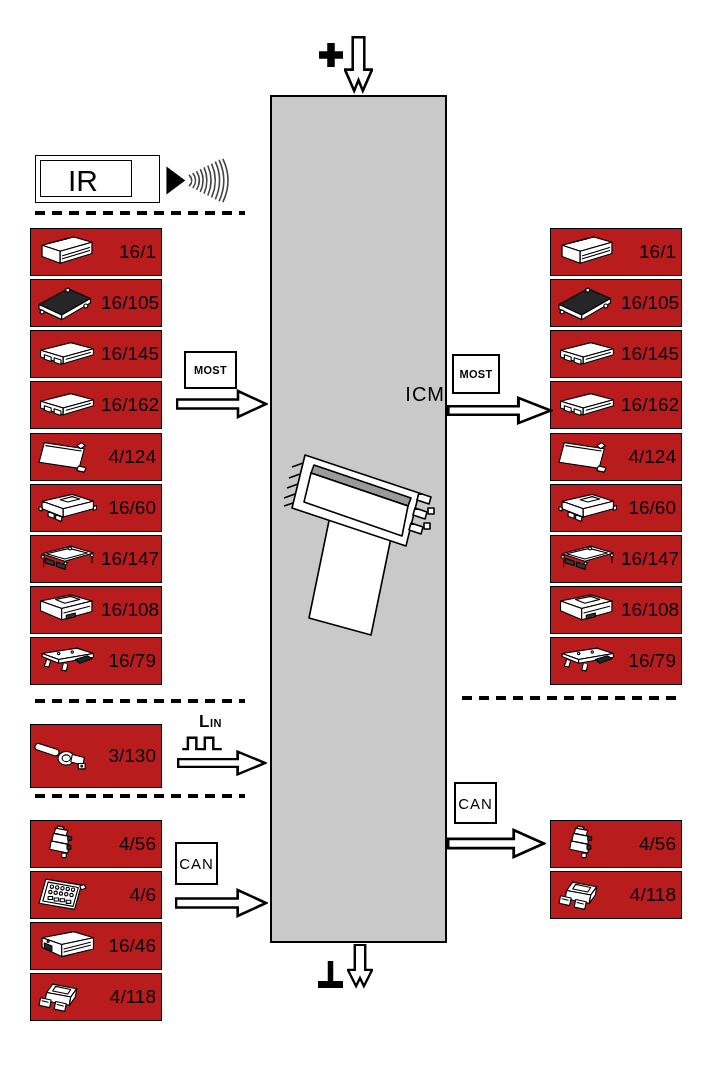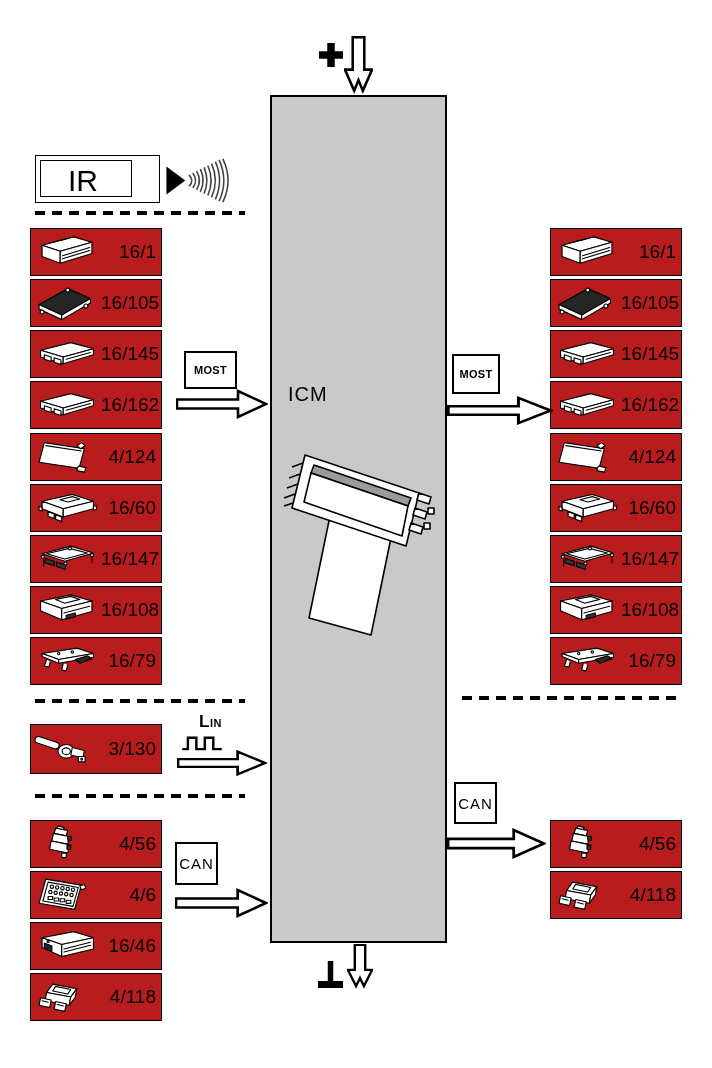--- a/index.html
+++ b/index.html
@@ -2,29 +2,29 @@
 <html><head>
 <meta charset="utf-8">
 <style>
   html,body{margin:0;padding:0;background:#fff;}
   #stage{position:relative;width:712px;height:1068px;background:#fff;overflow:hidden;
          font-family:"Liberation Sans",sans-serif;color:#000;}
 
   
   #center-box{position:absolute;left:270px;top:95px;width:177px;height:848px;
               background:#c9c9c9;border:2px solid #000;box-sizing:border-box;}
-  #icm-label{position:absolute;top:286px;left:16px;width:100%;text-align:left;
+  #icm-label{position:absolute;top:286px;left:0;width:100%;text-align:right;
              font-size:20px;letter-spacing:1px;}
   #icm-art{position:absolute;left:11px;top:316px;}
 
   
   .stack{position:absolute;width:132px;}
   .cbox{position:relative;width:132px;height:48px;margin-bottom:3px;background:#b91c1c;
         border:1.5px solid #000;box-sizing:border-box;display:flex;align-items:center;}
-  .cbox.tall{height:50px;}
+  .cbox.tall{height:64px;}
   .cicon{width:68px;height:42px;flex:0 0 auto;margin-left:2px;}
   .cicon svg{width:100%;height:100%;display:block;}
   .clabel{margin-left:auto;padding-right:5px;font-size:19px;white-space:nowrap;}
 
   
   #ir-box{position:absolute;left:35px;top:155px;width:125px;height:48px;background:#fff;
           border:1.5px solid #000;box-sizing:border-box;}
   #ir-inner{position:absolute;left:4px;top:4px;width:92px;height:37px;border:1.2px solid #000;
             box-sizing:border-box;display:flex;align-items:flex-end;padding-left:20px;}
   #ir-label{font-size:30px;padding-left:7px;line-height:1;}

